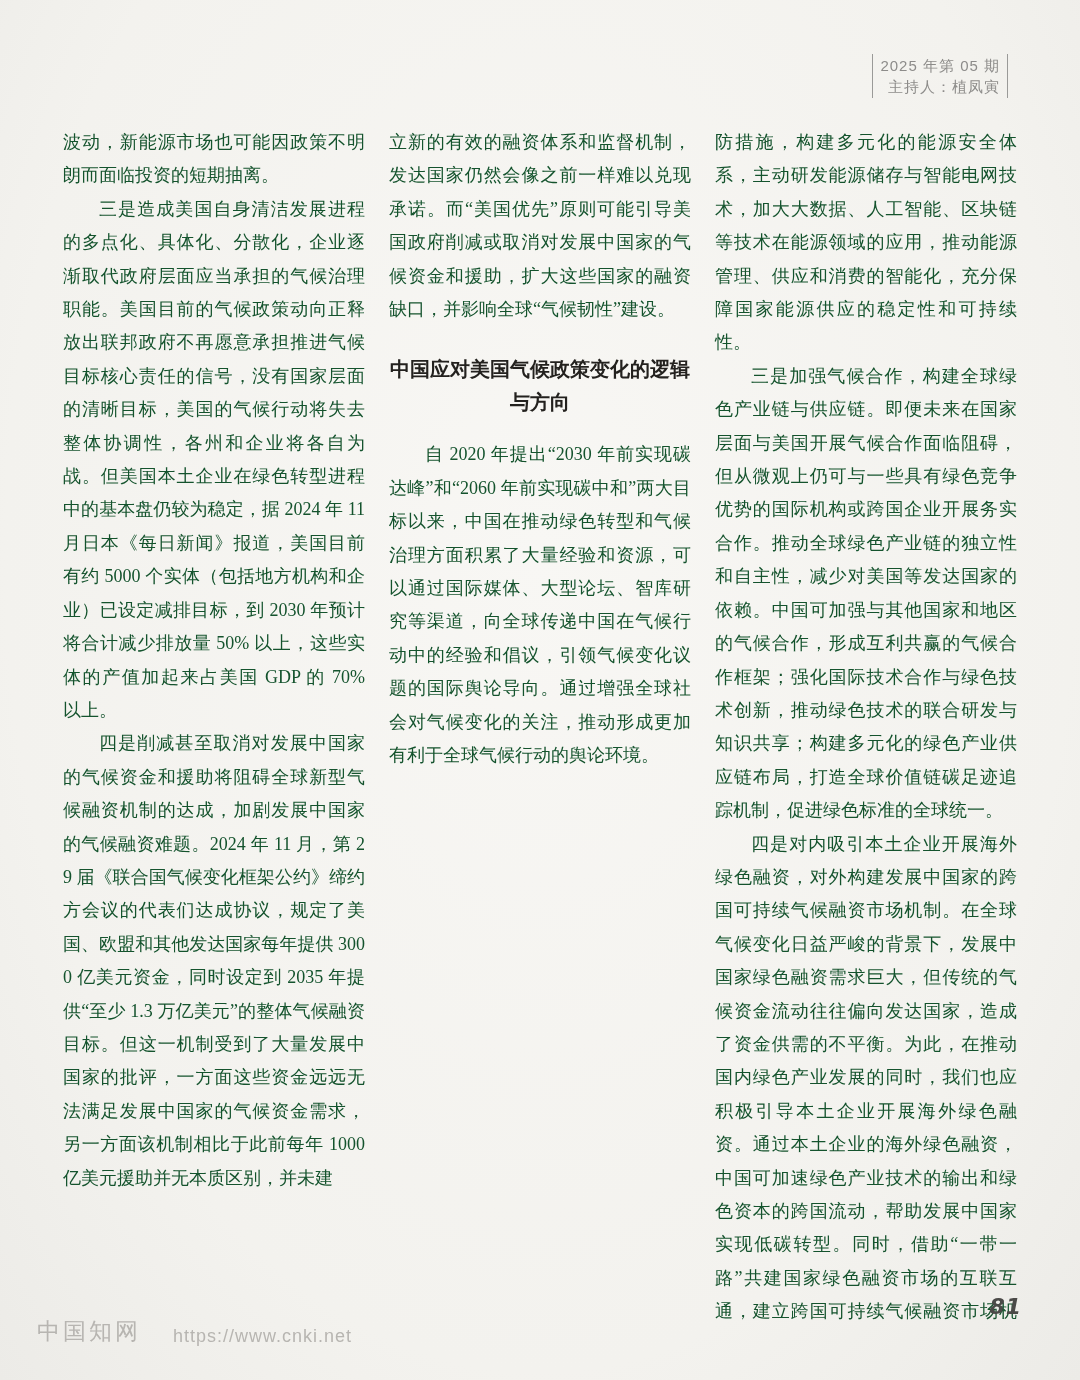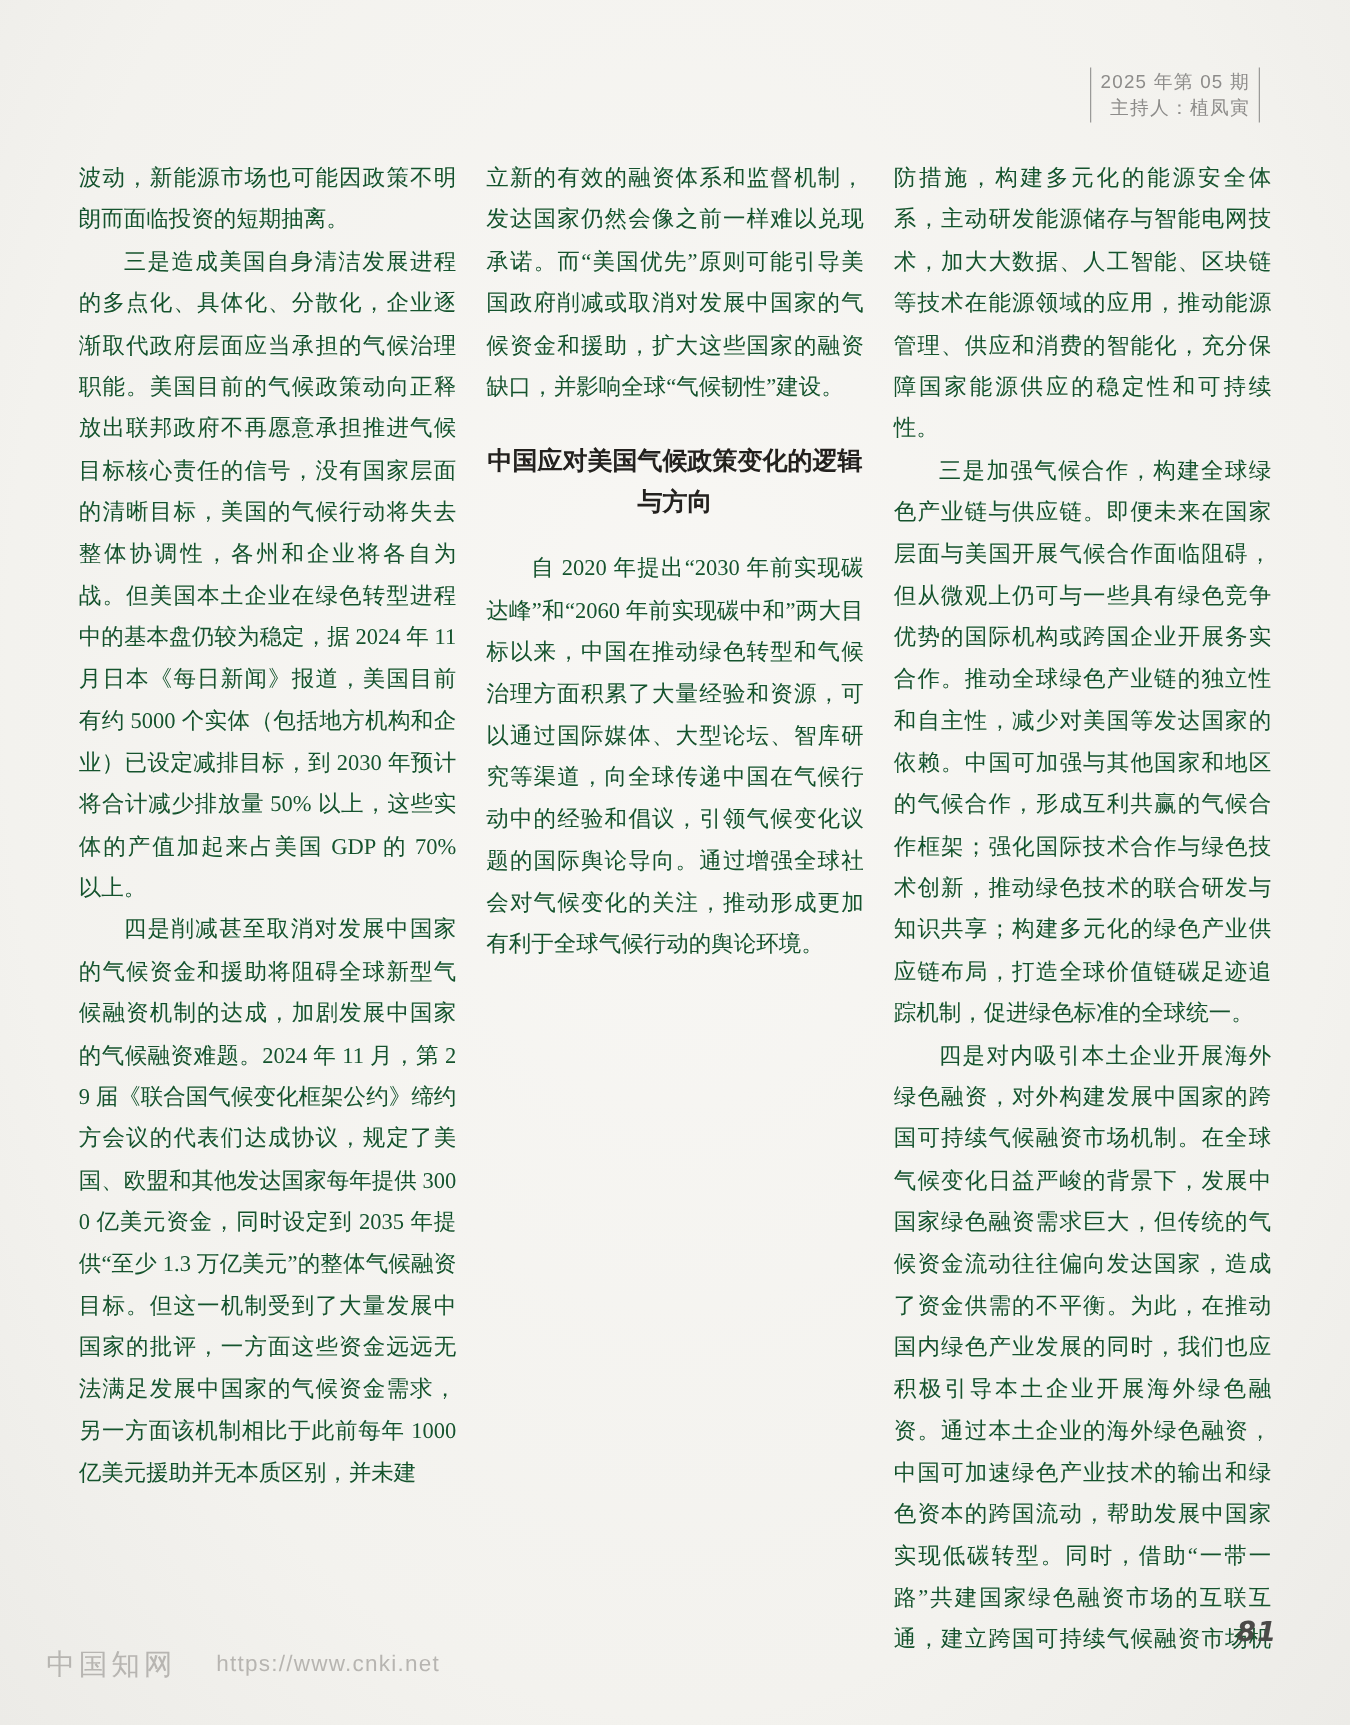--- a/index.html
+++ b/index.html
@@ -48,21 +48,21 @@
     font-family:"Liberation Sans","DejaVu Sans",sans-serif;
     font-size:20px;font-weight:700;
     line-height:33px;color:#23211e;
     text-align:center;
   }
 
   
   .watermark{
     position:absolute;left:37px;top:1316px;
     color:#b7b5b1;
-    display:flex;align-items:center;gap:32px;
+    display:flex;align-items:flex-end;gap:32px;
     font-family:"Liberation Sans","DejaVu Sans",sans-serif;
   }
   .watermark .site{font-size:23px;letter-spacing:3px;}
   .watermark .url{font-size:18px;letter-spacing:1px;}
   .page-number{
     position:absolute;right:58px;top:1294px;
     font-family:"DejaVu Sans","Liberation Sans",sans-serif;
     font-style:italic;font-weight:700;
     font-size:22px;color:#4b4a48;
     letter-spacing:1px;

